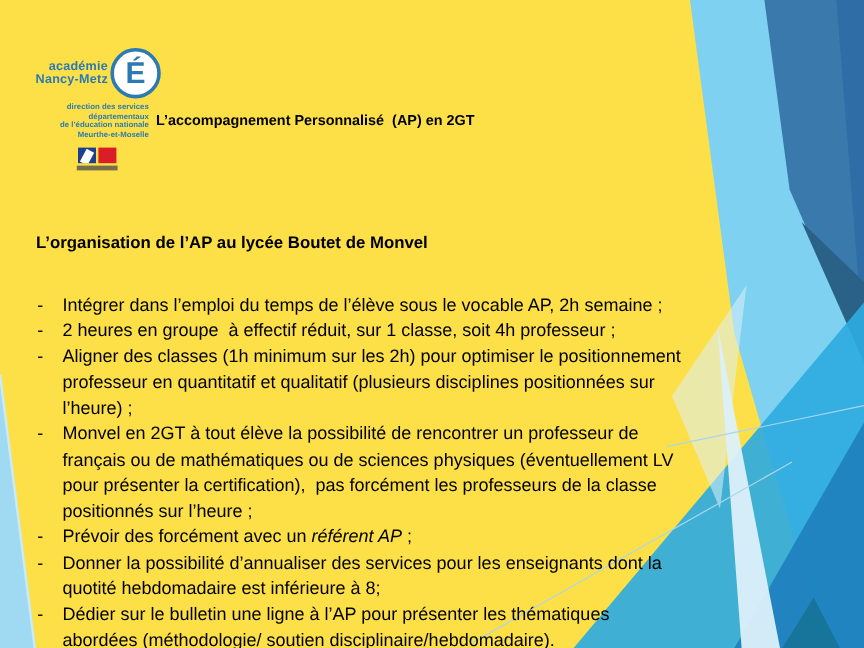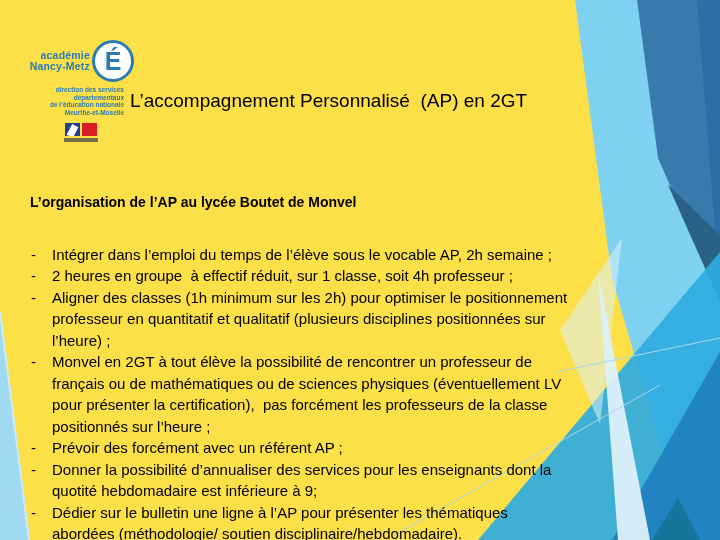--- a/index.html
+++ b/index.html
@@ -28,32 +28,32 @@
   .logo-flag{width:40px;margin:7px auto 0;text-align:center;}
   .flag-row{display:flex;justify-content:center;gap:2px;}
   .flag-blue{display:inline-block;width:15px;height:13px;background:#1e3f8f;position:relative;overflow:hidden;}
   .flag-blue::after{content:"";position:absolute;left:4px;top:2px;width:7px;height:12px;background:#fff;transform:rotate(28deg);}
   .flag-red{display:inline-block;width:15px;height:13px;background:#da1e28;}
   .flag-caption{margin:2px auto 0;width:34px;height:4px;background:#4a4a4a;opacity:.75;}
 
   
   .title{
     position:absolute;left:130px;top:91px;
-    font-weight:normal;font-size:19px;line-height:19px;
+    font-weight:bold;font-size:12px;line-height:19px;
     white-space:pre-wrap;
   }
 
   
   .content{position:absolute;left:30px;top:152px;width:662px;margin-top:40px;}
   .subtitle{font-weight:bold;font-size:14px;line-height:21.5px;white-space:pre-wrap;}
   .bullets{margin-top:30px;font-size:15px;line-height:21.5px;}
   .bullet-row{display:flex;align-items:flex-start;}
   .bullet-marker{flex:none;width:21px;padding-left:1px;}
   .bullet-text{flex:1;white-space:pre-wrap;}
-  .bullet-text .it{}
+  .bullet-text .it{font-style:italic;}
 </style>
 </head>
 <body>
 
 <div class="slide">
 
   <svg class="deco" viewBox="0 0 720 540" aria-hidden="true">
 
     <polygon points="575,0 720,0 720,540 688,540 612,278" fill="#7ED1F0"></polygon>
 
@@ -139,21 +139,21 @@
         </div>
 
         <div class="bullet-row">
           <span class="bullet-marker">-</span>
           <span class="bullet-text"><span>Prévoir des forcément avec un </span><span class="it">référent AP</span><span> ;</span></span>
         </div>
 
         <div class="bullet-row">
           <span class="bullet-marker">-</span>
           <span class="bullet-text">Donner la possibilité d’annualiser des services pour les enseignants dont la
-quotité hebdomadaire est inférieure à 9;</span>
+quotité hebdomadaire est inférieure à 8;</span>
         </div>
 
         <div class="bullet-row">
           <span class="bullet-marker">-</span>
           <span class="bullet-text">Dédier sur le bulletin une ligne à l’AP pour présenter les thématiques
 abordées (méthodologie/ soutien disciplinaire/hebdomadaire).</span>
         </div>
 
       </div>
     </div>

